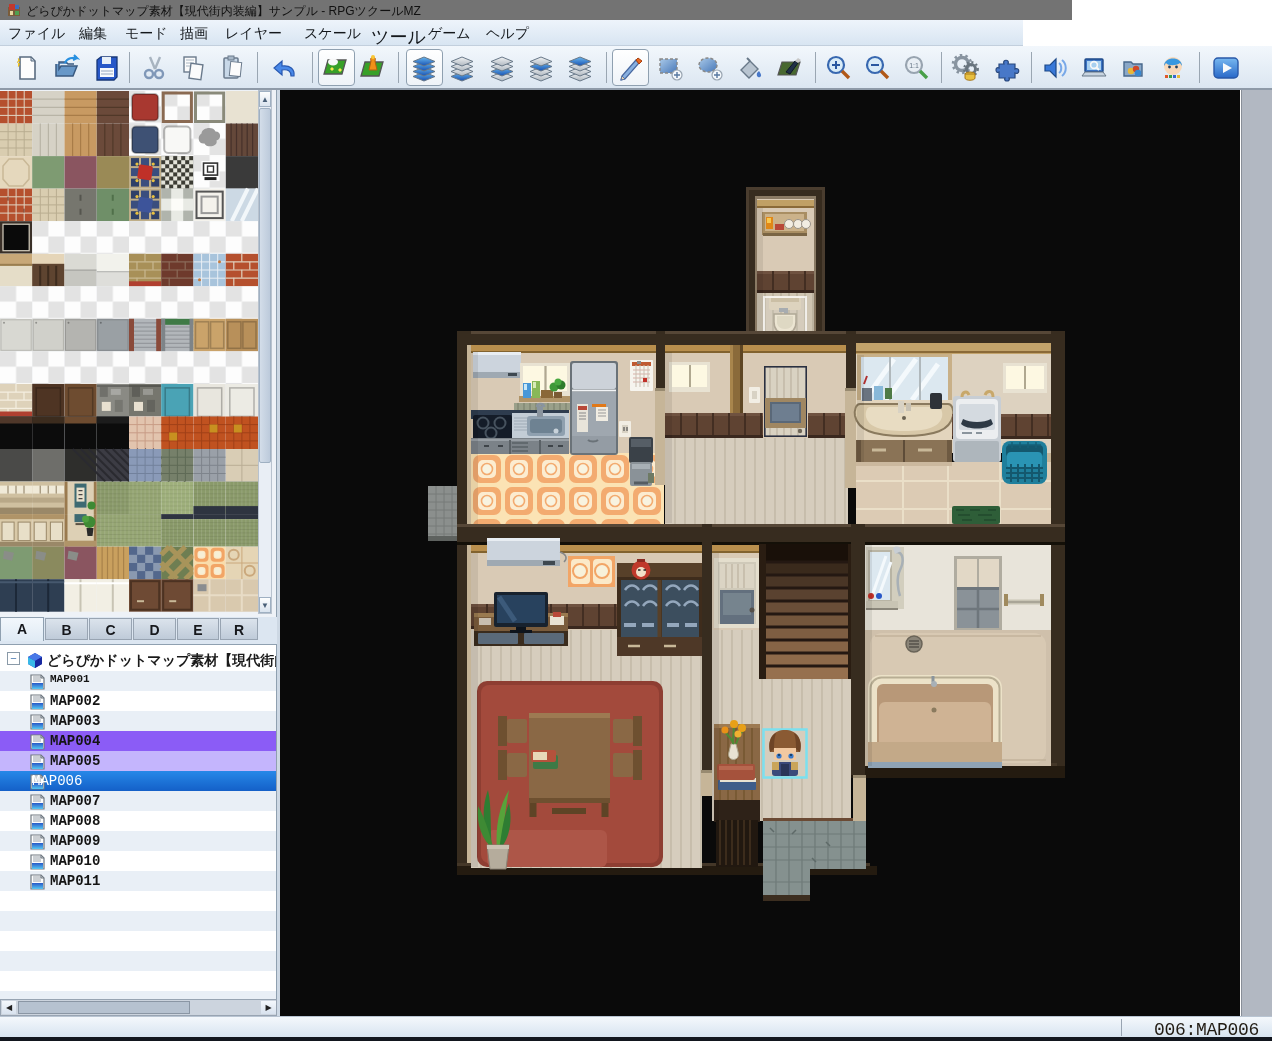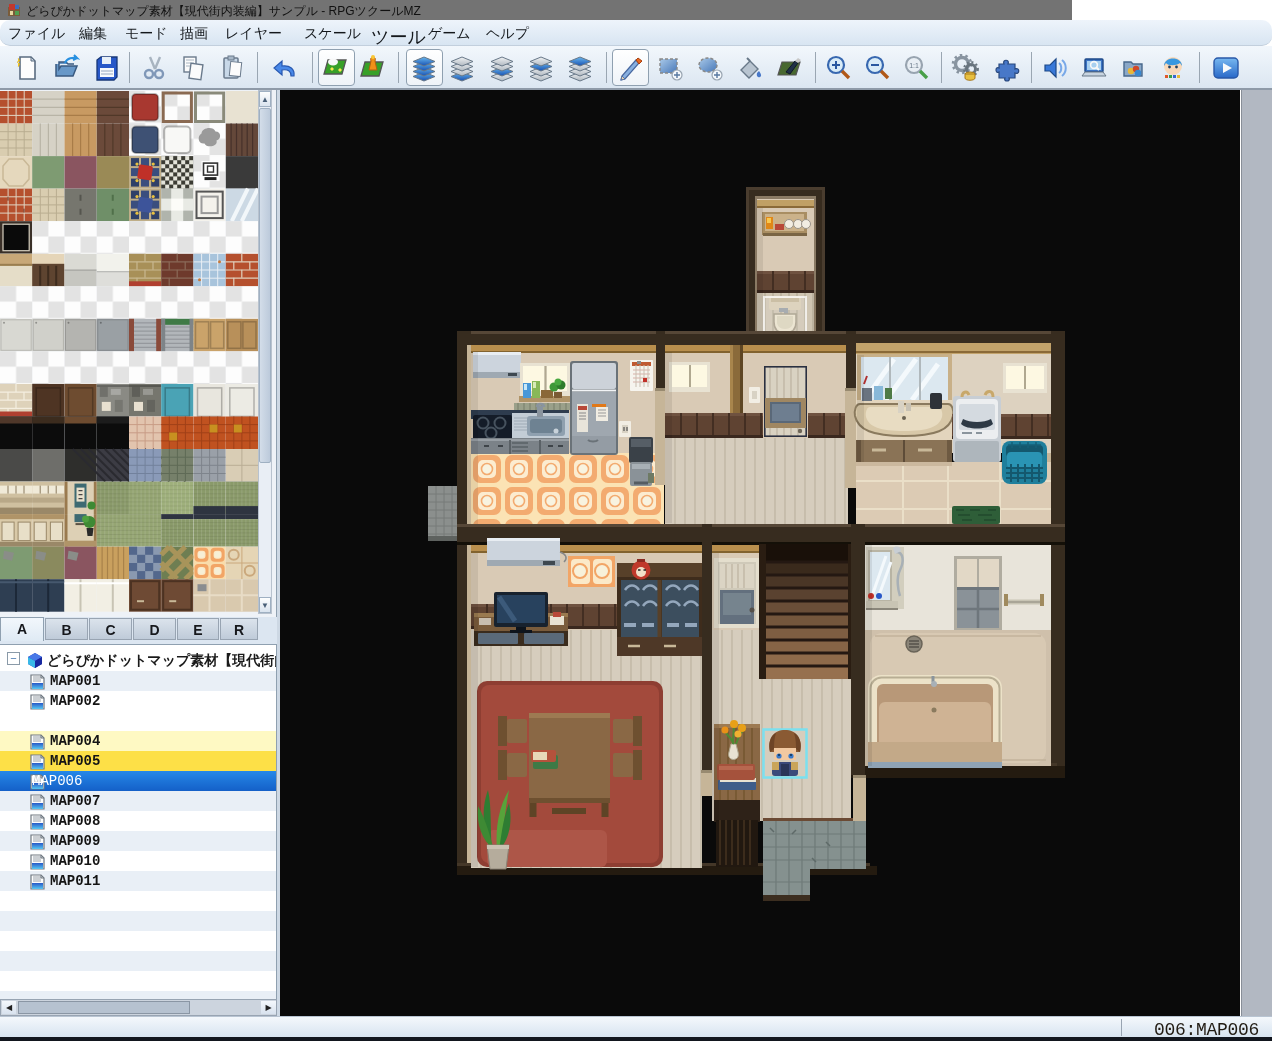--- a/index.html
+++ b/index.html
@@ -15,21 +15,21 @@
 <rect x="2" y="5" width="12" height="9" fill="#7a5c3a"></rect>
       <rect x="3" y="2" width="6" height="6" fill="#c03a2e"></rect>
 <rect x="9" y="3" width="4" height="4" fill="#3a6ec0"></rect>
       <rect x="4" y="9" width="3" height="4" fill="#e8d8a0"></rect>
 <rect x="9" y="9" width="4" height="4" fill="#50a050"></rect>
     </svg>
 <div class="abs" style="left:26px;top:3px;font-size:12px;color:#111">どらぴかドットマップ素材【現代街内装編】サンプル - RPGツクールMZ</div>
 </div>
 
 
-<div class="abs" style="left:0;top:20px;width:1272px;height:26px;background:linear-gradient(#eef4fb,#d8e5f2);border-bottom:1px solid #c2cfdd;border-radius:10px;">
+<div class="abs" style="left:0;top:20px;width:1023px;height:26px;background:linear-gradient(#eef4fb,#d8e5f2);border-bottom:1px solid #c2cfdd;">
 <span class="abs" style="left:8px;top:5px;font-size:14px;color:#14181c">ファイル</span>
 <span class="abs" style="left:79px;top:5px;font-size:14px;color:#14181c">編集</span>
 <span class="abs" style="left:125px;top:5px;font-size:14px;color:#14181c">モード</span>
 <span class="abs" style="left:180px;top:5px;font-size:14px;color:#14181c">描画</span>
 <span class="abs" style="left:225px;top:5px;font-size:14px;color:#14181c">レイヤー</span>
 <span class="abs" style="left:304px;top:5px;font-size:14px;color:#14181c">スケール</span>
 <span class="abs" style="left:371px;top:5px;font-size:18px;color:#14181c">ツール</span>
 <span class="abs" style="left:428px;top:5px;font-size:14px;color:#14181c">ゲーム</span>
 <span class="abs" style="left:486px;top:5px;font-size:14px;color:#14181c">ヘルプ</span>
 </div>
@@ -901,41 +901,50 @@
       <span class="abs" style="left:47px;top:3px;font-size:14px;font-weight:bold;color:#1a1a1a;white-space:nowrap">どらぴかドットマップ素材【現代街内</span>
     </div>
 
 <div class="abs" style="left:0;top:26px;width:277px;height:20px;background:#e9eff6;color:#141414">
       <span class="abs" style="left:30px;top:2px"><svg width="15" height="16" viewBox="0 0 15 16" style="vertical-align:-3px">
           <path d="M1 1h10l3 3v11H1z" fill="#fcfcfc" stroke="#707880" stroke-width="1.2"></path>
           <path d="M3 3h8M3 5h8M3 7h8" stroke="#9aa2aa" stroke-width="1.1"></path>
           <path d="M2 9h11v6H2z" fill="url(#pgrad)"></path>
           <path d="M11 1l3 3h-3z" fill="#c8d0d8" stroke="#707880" stroke-width="1"></path>
         </svg></span>
-      <span class="abs mono" style="left:50px;top:2px;font-size:14px;font-weight:bold">MAP001</span>
+      <span class="abs mono" style="left:50px;top:2px;font-size:11px;font-weight:bold">MAP001</span>
     </div>
 <div class="abs" style="left:0;top:46px;width:277px;height:20px;background:#ffffff;color:#141414">
       <span class="abs" style="left:30px;top:2px"><svg width="15" height="16" viewBox="0 0 15 16" style="vertical-align:-3px">
           <path d="M1 1h10l3 3v11H1z" fill="#fcfcfc" stroke="#707880" stroke-width="1.2"></path>
           <path d="M3 3h8M3 5h8M3 7h8" stroke="#9aa2aa" stroke-width="1.1"></path>
           <path d="M2 9h11v6H2z" fill="url(#pgrad)"></path>
           <path d="M11 1l3 3h-3z" fill="#c8d0d8" stroke="#707880" stroke-width="1"></path>
         </svg></span>
       <span class="abs mono" style="left:50px;top:2px;font-size:14px;font-weight:bold">MAP002</span>
     </div>
-<div class="abs" style="left:0;top:86px;width:277px;height:20px;background:#fef9c3;color:#141414">
+<div class="abs" style="left:0;top:66px;width:277px;height:20px;background:#e9eff6;color:#141414">
+      <span class="abs" style="left:30px;top:2px"><svg width="15" height="16" viewBox="0 0 15 16" style="vertical-align:-3px">
+          <path d="M1 1h10l3 3v11H1z" fill="#fcfcfc" stroke="#707880" stroke-width="1.2"></path>
+          <path d="M3 3h8M3 5h8M3 7h8" stroke="#9aa2aa" stroke-width="1.1"></path>
+          <path d="M2 9h11v6H2z" fill="url(#pgrad)"></path>
+          <path d="M11 1l3 3h-3z" fill="#c8d0d8" stroke="#707880" stroke-width="1"></path>
+        </svg></span>
+      <span class="abs mono" style="left:50px;top:2px;font-size:14px;font-weight:bold">MAP003</span>
+    </div>
+<div class="abs" style="left:0;top:86px;width:277px;height:20px;background:#8b5cf6;color:#141414">
       <span class="abs" style="left:30px;top:2px"><svg width="15" height="16" viewBox="0 0 15 16" style="vertical-align:-3px">
           <path d="M1 1h10l3 3v11H1z" fill="#fcfcfc" stroke="#707880" stroke-width="1.2"></path>
           <path d="M3 3h8M3 5h8M3 7h8" stroke="#9aa2aa" stroke-width="1.1"></path>
           <path d="M2 9h11v6H2z" fill="url(#pgrad)"></path>
           <path d="M11 1l3 3h-3z" fill="#c8d0d8" stroke="#707880" stroke-width="1"></path>
         </svg></span>
       <span class="abs mono" style="left:50px;top:2px;font-size:14px;font-weight:bold">MAP004</span>
     </div>
-<div class="abs" style="left:0;top:106px;width:277px;height:28px;background:#fde047;color:#141414">
+<div class="abs" style="left:0;top:106px;width:277px;height:28px;background:#c4b5fd;color:#141414">
       <span class="abs" style="left:30px;top:2px"><svg width="15" height="16" viewBox="0 0 15 16" style="vertical-align:-3px">
           <path d="M1 1h10l3 3v11H1z" fill="#fcfcfc" stroke="#707880" stroke-width="1.2"></path>
           <path d="M3 3h8M3 5h8M3 7h8" stroke="#9aa2aa" stroke-width="1.1"></path>
           <path d="M2 9h11v6H2z" fill="url(#pgrad)"></path>
           <path d="M11 1l3 3h-3z" fill="#c8d0d8" stroke="#707880" stroke-width="1"></path>
         </svg></span>
       <span class="abs mono" style="left:50px;top:2px;font-size:14px;font-weight:bold">MAP005</span>
     </div>
 <div class="abs" style="left:0;top:126px;width:277px;height:20px;background:linear-gradient(#2688e8,#1460c8);color:#fff">
       <span class="abs" style="left:30px;top:2px"><svg width="15" height="16" viewBox="0 0 15 16" style="vertical-align:-3px">

